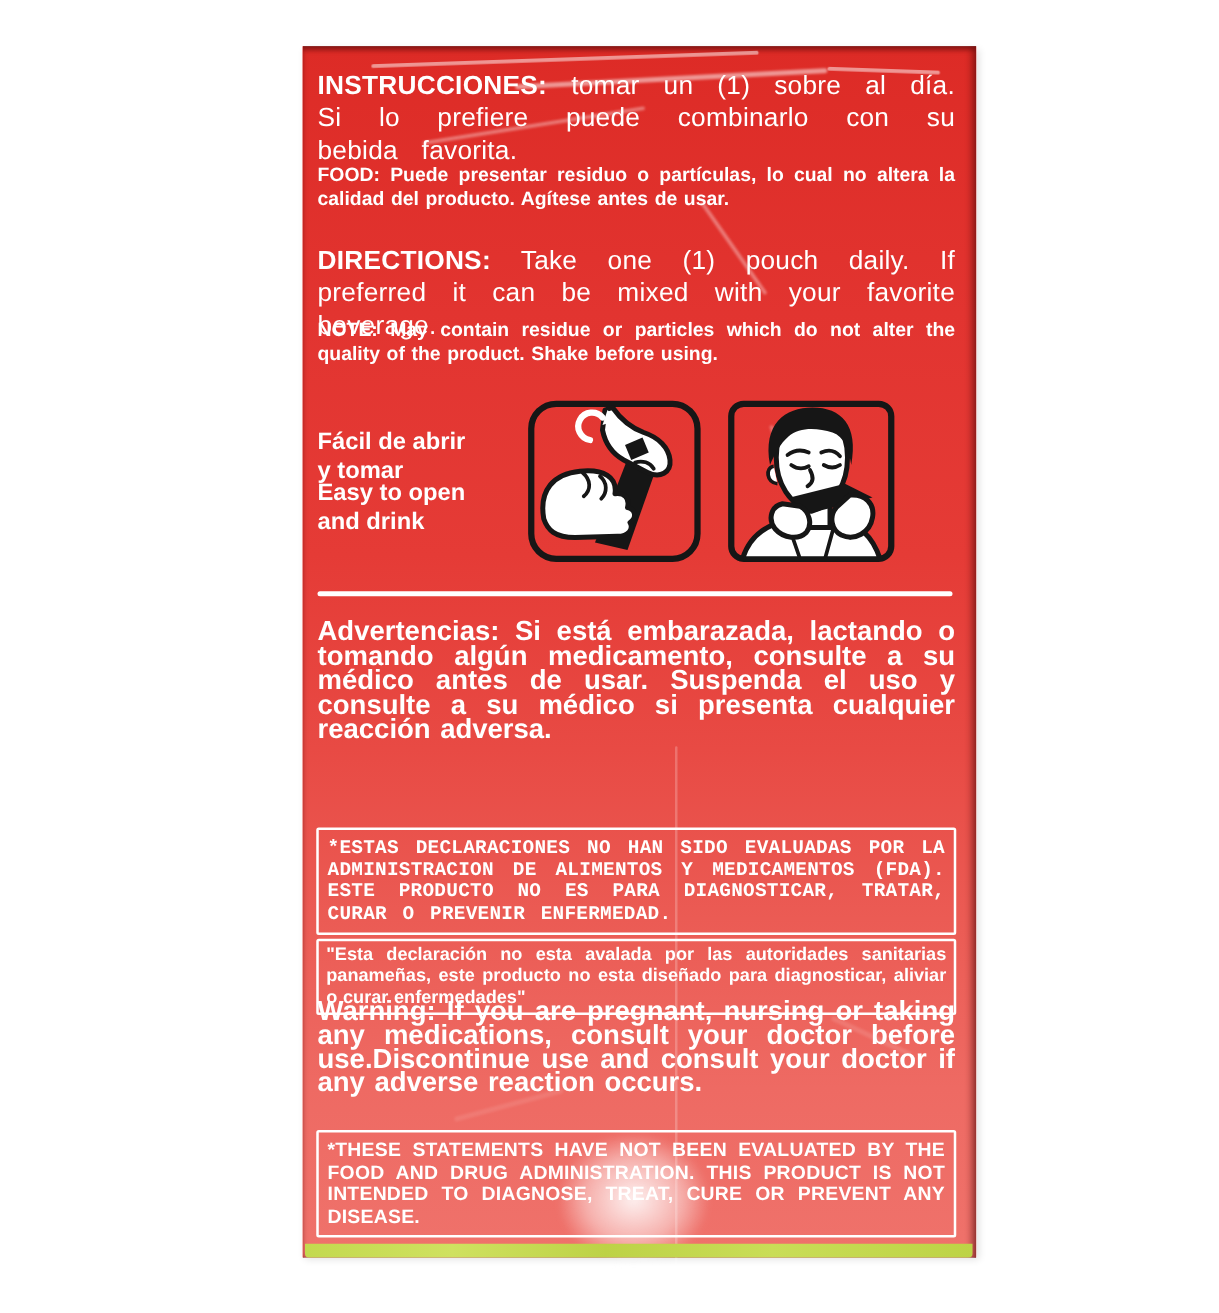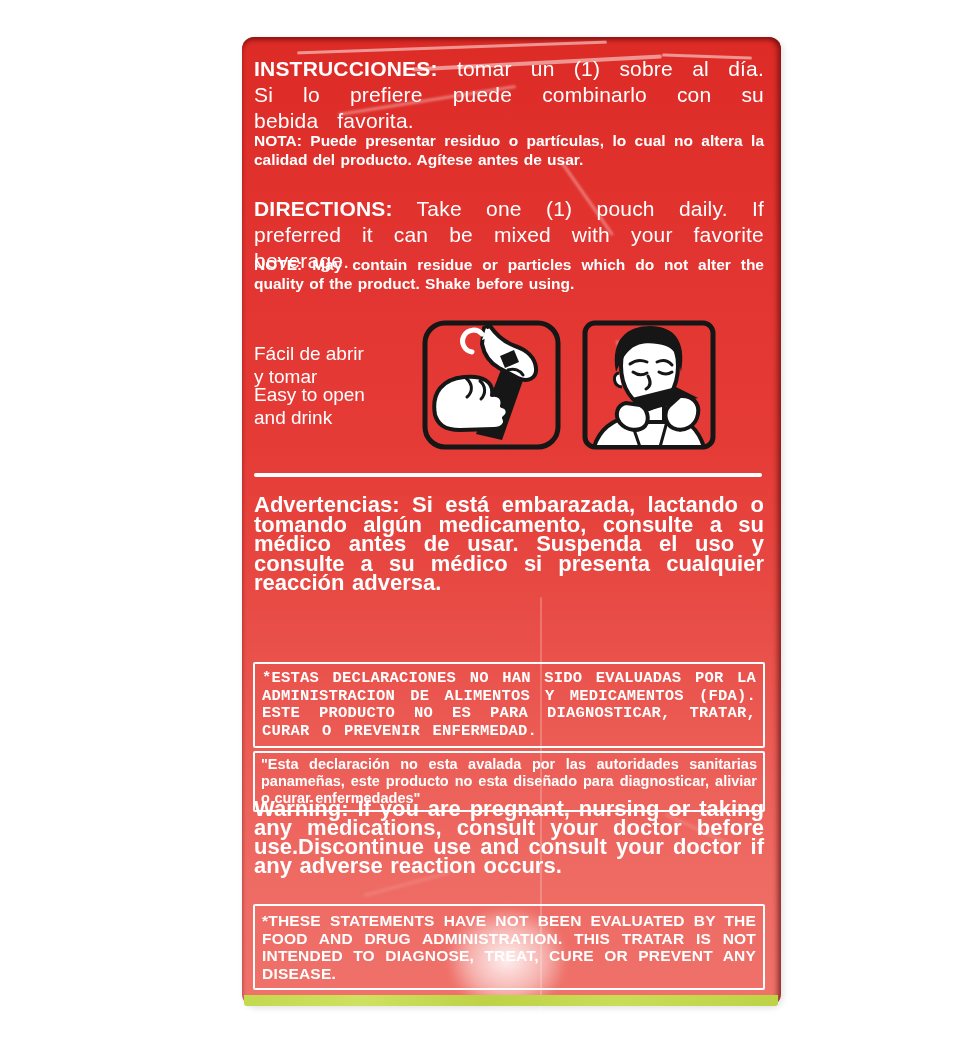--- a/index.html
+++ b/index.html
@@ -4,33 +4,33 @@
 <style>
   html,body{margin:0;padding:0;}
   body{
     width:975px;height:1050px;position:relative;overflow:hidden;
     background:#ffffff;
     font-family:"Liberation Sans", sans-serif;
   }
   .box{
     position:absolute;left:242px;top:37px;width:539px;height:969px;
     background:linear-gradient(180deg,#dd2b26 0%,#e23430 22%,#e53b36 42%,#e84a44 58%,#eb5b54 72%,#ee6a63 86%,#ef726b 100%);
-    border-radius:12px;
+    border-radius:0;
     color:#ffffff;
     box-shadow:inset 0 3px 4px rgba(90,10,10,.55), inset -4px 0 5px rgba(80,8,8,.45), 2px 2px 6px rgba(0,0,0,.12);
   }
   .box *{box-sizing:border-box;}
   .sec{position:absolute;left:12px;right:17px;margin:0;}
   .justify{text-align:justify;}
   .lead{font-size:21px;line-height:26px;word-spacing:13px;letter-spacing:.2px;}
   .lead strong{font-weight:bold;}
   .subnote{font-size:15.5px;line-height:19px;word-spacing:1px;font-weight:bold;}
   .body-para{font-size:22px;line-height:19.5px;word-spacing:1.5px;font-weight:bold;}
   .easy-label{font-size:19px;line-height:23px;white-space:pre-line;}
-  .easy-label.bold{font-weight:normal;}
+  .easy-label.bold{font-weight:bold;}
   .picto{position:absolute;top:281px;}
   .picto1{left:178px;width:143px;height:134px;}
   .picto2{left:338px;width:138px;height:134px;}
   .divider{position:absolute;top:436px;left:12px;width:508px;height:4px;background:#fff;border-radius:2px;}
   .fda-box{
     position:absolute;left:11px;right:16px;
     border:2.5px solid #ffffff;border-radius:2px;
     padding:6px 7px;
   }
   .fda-box p{margin:0;font-size:15.5px;line-height:17.5px;font-weight:bold;word-spacing:3px;text-align:justify;letter-spacing:.2px;}
@@ -72,21 +72,21 @@
   <div class="glare g4"></div>
   <div class="glare g5"></div>
   <div class="glare g6"></div>
   <div class="glare g7"></div>
   <div class="glare g8"></div>
   <div class="glare g9"></div>
   <div class="gblob"></div>
 
   <p class="sec justify lead" style="top:19px;"><strong>INSTRUCCIONES:</strong> <span>tomar un (1) sobre al día. Si lo prefiere puede combinarlo con su bebida favorita.</span></p>
 
-  <p class="sec justify subnote" style="top:94px;">NOTA: Puede presentar residuo o partículas, lo cual no altera la calidad del producto. Agítese antes de usar.</p>
+  <p class="sec justify subnote" style="top:94px;">FOOD: Puede presentar residuo o partículas, lo cual no altera la calidad del producto. Agítese antes de usar.</p>
 
   <p class="sec justify lead" style="top:139px;margin-top:20px;"><strong>DIRECTIONS:</strong> <span>Take one (1) pouch daily. If preferred it can be mixed with your favorite beverage.</span></p>
 
   <p class="sec justify subnote" style="top:218px;">NOTE: May contain residue or particles which do not alter the quality of the product.  Shake before using.</p>
 
   <p class="sec easy-label bold" style="top:305px;width:170px;">Fácil de abrir
 y tomar</p>
   <p class="sec easy-label bold" style="top:346px;width:170px;">Easy to open
 and drink</p>
 
@@ -145,17 +145,17 @@
   </div>
 
   <div class="panama-box">
     <p>"Esta declaración no esta avalada por las autoridades sanitarias panameñas, este producto no esta diseñado para diagnosticar, aliviar o curar enfermedades"</p>
   </div>
 
   <p class="sec justify body-para" style="top:762px;line-height:19px;">Warning: If you are pregnant, nursing or taking any medications, consult your doctor before use.Discontinue use and consult your doctor if any adverse reaction occurs.</p>
 
 
   <div class="fda-box" style="top:867px;">
-    <p>*THESE STATEMENTS HAVE NOT BEEN EVALUATED BY THE FOOD AND DRUG ADMINISTRATION. THIS TRATAR IS NOT INTENDED TO DIAGNOSE, TREAT, CURE OR PREVENT ANY DISEASE.</p>
+    <p>*THESE STATEMENTS HAVE NOT BEEN EVALUATED BY THE FOOD AND DRUG ADMINISTRATION. THIS PRODUCT IS NOT INTENDED TO DIAGNOSE, TREAT, CURE OR PREVENT ANY DISEASE.</p>
   </div>
 
   <div class="green-strip"></div>
 </div>
 
 </body></html>

